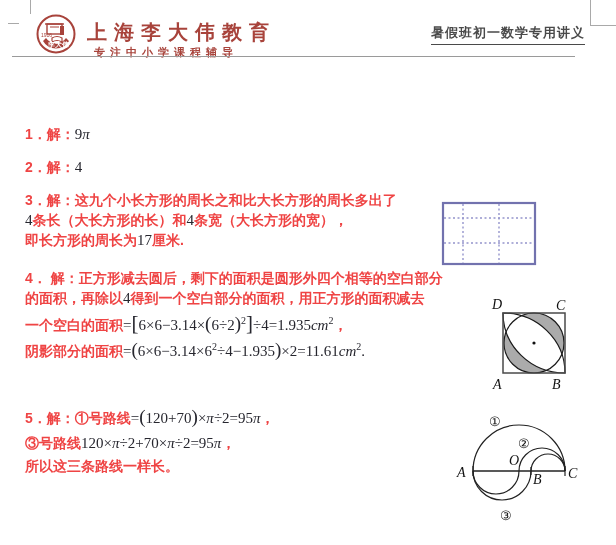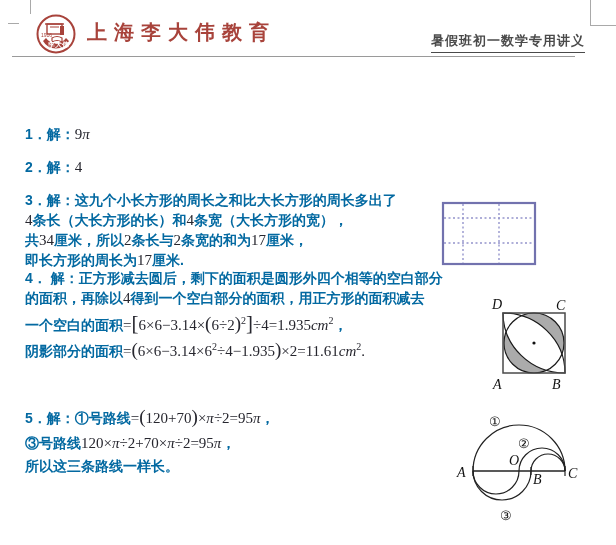--- a/index.html
+++ b/index.html
@@ -14,41 +14,41 @@
   .brand-title {
     position:absolute; left:87px; top:19px;
     font-family:"DejaVu Serif", serif; font-weight:bold; font-size:20px;
     letter-spacing:7px; color:#a8433b; white-space:nowrap;text-align:center;
   }
   .brand-sub {
     position:absolute; left:94px; top:45px;
     font-weight:bold; font-size:11px; letter-spacing:5px; color:#a8433b; white-space:nowrap;
   }
   .doc-label {
-    position:absolute; right:31px; top:32px; font-size:13px; font-weight:bold;
+    position:absolute; right:31px; top:24px; font-size:13px; font-weight:bold;
     color:#4a4a4a; border-bottom:1px solid #4a4a4a; padding-bottom:2px; letter-spacing:1px;
   }
   .header-rule { position:absolute; left:12px; top:56px; width:563px; height:1px; background:#9a9a9a; }
 
   
   .title {
     position:absolute; left:0; top:81px; width:100%; text-align:center;
     font-size:19px; font-weight:bold; color:#4a2420; letter-spacing:2px;
   }
   .subtitle {
     position:absolute; left:0; top:105px; width:100%; text-align:center;
     font-size:14px; font-weight:bold; color:#151515;
   }
 
   
   .item { position:absolute; left:25px; white-space:nowrap; }
   .ln  { height:20px; line-height:20px; }
   .lnf { height:26px; line-height:26px; }
 
-  .seg-cn  { font-family:"Liberation Sans", sans-serif; font-weight:bold; font-size:14px; color:#0369a1;margin-top:30px; }
+  .seg-cn  { font-family:"Liberation Sans", sans-serif; font-weight:bold; font-size:14px; color:#ef4444;margin-top:30px; }
   .seg-m   { font-family:"Liberation Serif", serif; font-size:15px; color:#26262e; }
   .seg-mi  { font-family:"Liberation Serif", serif; font-style:italic; font-size:15px; color:#26262e; }
   .seg-sup { font-family:"Liberation Serif", serif; font-size:10px; vertical-align:6px; color:#26262e; }
   .seg-big { font-family:"Liberation Serif", serif; font-size:19px; color:#26262e; }
   .seg-bigb{ font-family:"Liberation Serif", serif; font-size:21px; color:#26262e; }
 
   .fig { position:absolute; }
   .fig text { font-family:"Liberation Serif", serif; }
   .fig .lbl  { font-style:italic; font-size:14px; fill:#111; }
   .fig .circnum { font-family:"Liberation Sans", sans-serif; font-size:13px; fill:#111; }
@@ -72,36 +72,36 @@
       <line x1="9" y1="10" x2="28" y2="10" stroke="#a8433b" stroke-width="1.4"></line>
       <line x1="14" y1="13" x2="23" y2="13" stroke="#a8433b" stroke-width="1"></line>
       <rect x="24" y="12" width="4" height="9" fill="#a8433b"></rect>
     </g>
     <path d="M16,24 q5,-3 10,0 l0,4 q-5,-3 -10,0 z" fill="#ffffff" stroke="#a8433b" stroke-width="1.2"></path>
     <text class="seal-year" x="5" y="23">1916</text>
     <path d="M7,27 a15,15 0 0 0 26,0 l-3,-3 a12,12 0 0 1 -20,0 z" fill="#a8433b"></path>
     <text class="seal-band-text" x="12" y="33">李大伟</text>
   </svg>
   <div class="brand-title">上海李大伟教育</div>
+  <div class="brand-sub">专注中小学课程辅导</div>
   <div class="doc-label">暑假班初一数学专用讲义</div>
   <div class="header-rule"></div>
 
 
   <div class="item" style="top:124px;">
     <div class="ln"><span class="seg-cn">1．解：</span><span class="seg-m">9</span><span class="seg-mi">π</span></div>
   </div>
 
   <div class="item" style="top:157px;">
     <div class="ln"><span class="seg-cn">2．解：</span><span class="seg-m">4</span></div>
   </div>
 
   <div class="item" style="top:190px;">
     <div class="ln"><span class="seg-cn">3．解：这九个小长方形的周长之和比大长方形的周长多出了</span></div>
     <div class="ln"><span class="seg-m">4</span><span class="seg-cn">条长（大长方形的长）和</span><span class="seg-m">4</span><span class="seg-cn">条宽（大长方形的宽），</span></div>
-    <div class="ln"><span class="seg-cn">共</span><span class="seg-m">34</span><span class="seg-cn">厘米，所以</span><span class="seg-m">2</span><span class="seg-cn">条长与</span><span class="seg-m">2</span><span class="seg-cn">条宽的和为</span><span class="seg-m">17</span><span class="seg-cn">厘米，</span></div>
     <div class="ln"><span class="seg-cn">即长方形的周长为</span><span class="seg-m">17</span><span class="seg-cn">厘米.</span></div>
   </div>
 
   <div class="item" style="top:268px;">
     <div class="ln"><span class="seg-cn">4． 解：正方形减去圆后，剩下的面积是圆形外四个相等的空白部分</span></div>
     <div class="ln"><span class="seg-cn">的面积，再除以</span><span class="seg-m">4</span><span class="seg-cn">得到一个空白部分的面积，用正方形的面积减去</span></div>
     <div class="lnf"><span class="seg-cn">一个空白的面积</span><span class="seg-m">=</span><span class="seg-bigb">[</span><span class="seg-m">6×6−3.14×</span><span class="seg-big">(</span><span class="seg-m">6÷2</span><span class="seg-big">)</span><span class="seg-sup">2</span><span class="seg-bigb">]</span><span class="seg-m">÷4=1.935</span><span class="seg-mi">cm</span><span class="seg-sup">2</span><span class="seg-cn">，</span></div>
     <div class="lnf"><span class="seg-cn">阴影部分的面积</span><span class="seg-m">=</span><span class="seg-big">(</span><span class="seg-m">6×6−3.14×6</span><span class="seg-sup">2</span><span class="seg-m">÷4−1.935</span><span class="seg-big">)</span><span class="seg-m">×2=11.61</span><span class="seg-mi">cm</span><span class="seg-sup">2</span><span class="seg-m">.</span></div>
   </div>
 

